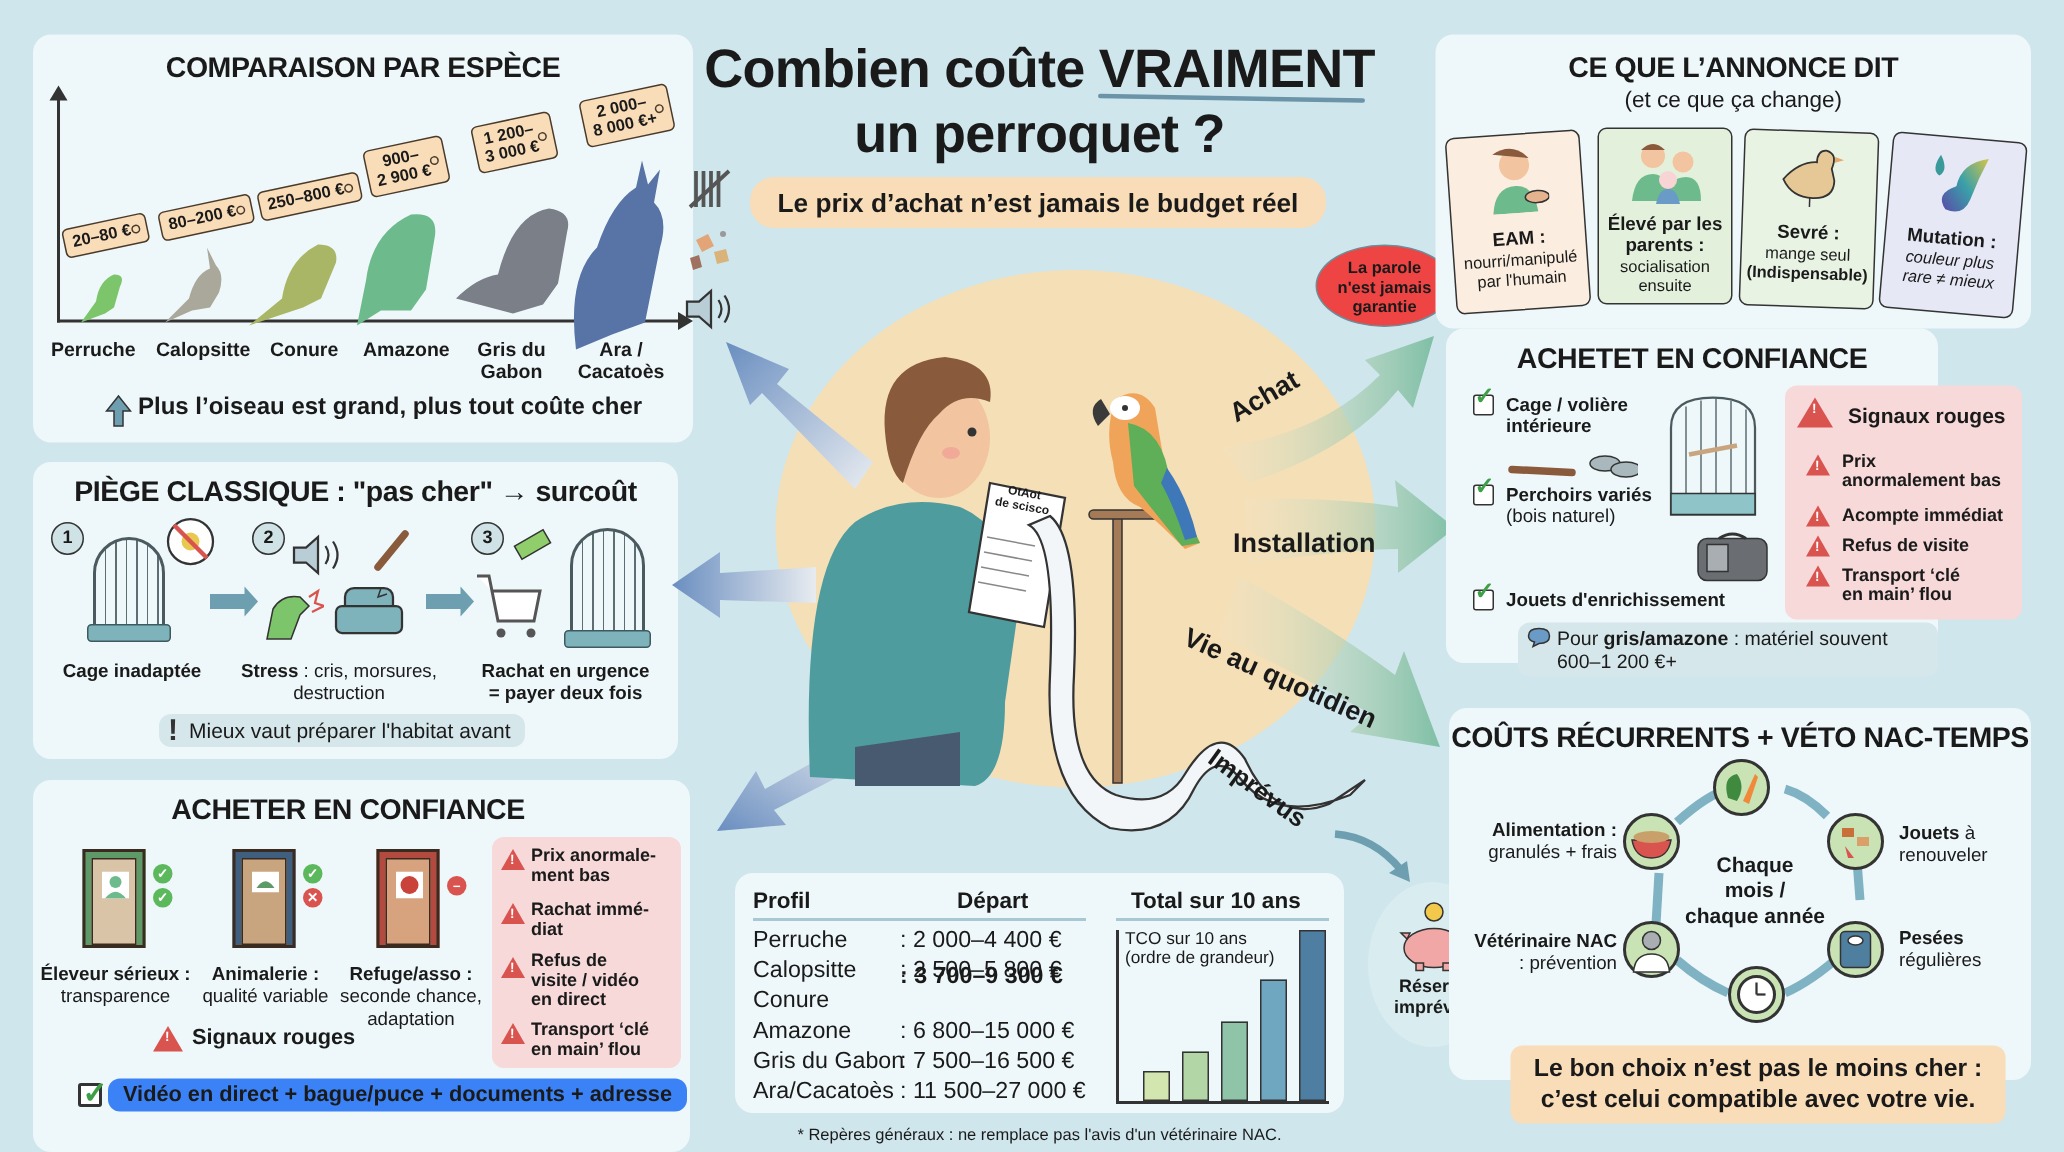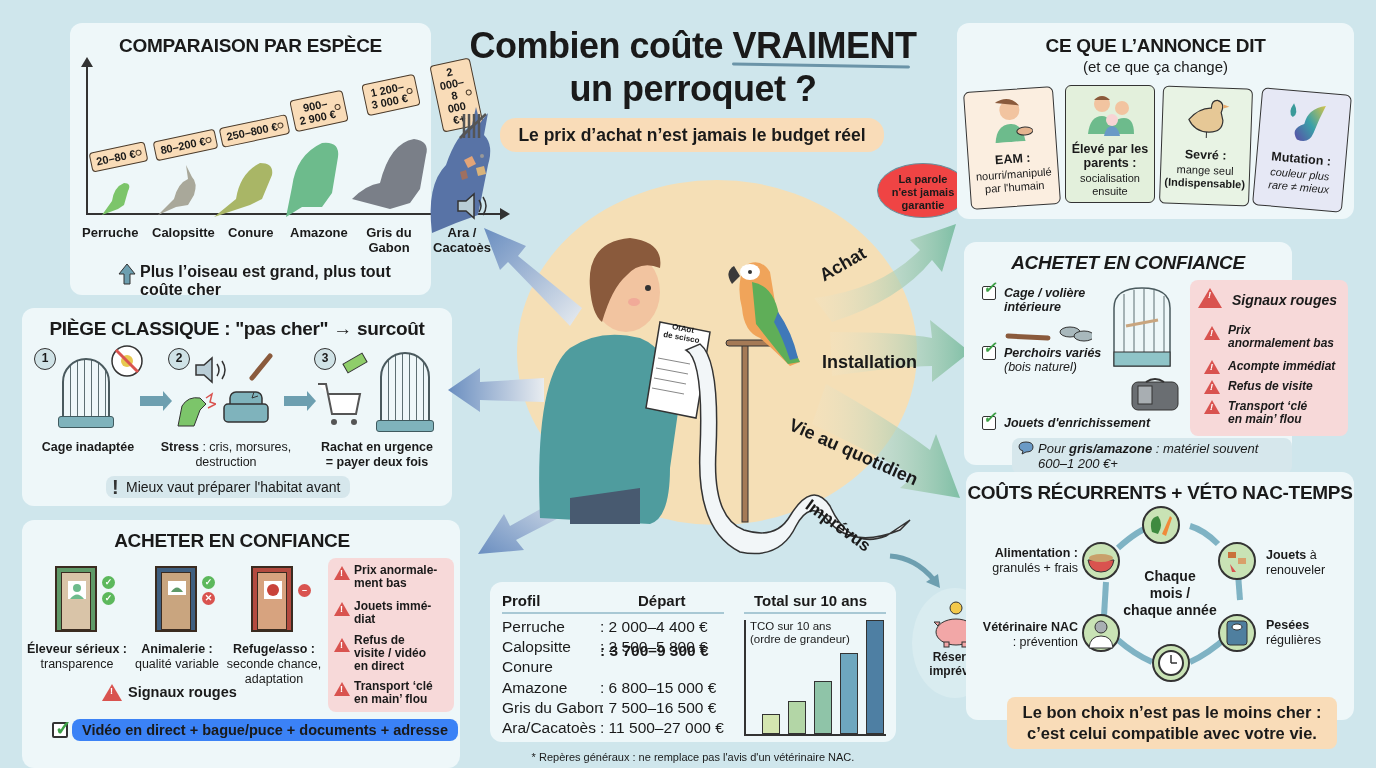--- a/index.html
+++ b/index.html
@@ -19,21 +19,21 @@
     font-weight: bold;
     font-size: 19px;
     text-align: center;
     letter-spacing: -0.3px;
     font-family: "Liberation Sans", sans-serif;
   }
   .abs { position: absolute; }
   b, .bold { font-weight: bold; }
 
   
-  #species { left: 22px; top: 23px; width: 361px; height: 272px; margin-left: 48px; }
+  #species { left: 22px; top: 23px; width: 440px; height: 272px; }
   .axis-v { position:absolute; left:16px; top:40px; width:2px; height:152px; background:#333; }
   .axis-h { position:absolute; left:16px; top:190px; width:418px; height:2px; background:#333; }
   .arrow-up { position:absolute; left:11px; top:34px; width:0; height:0; border-left:6px solid transparent; border-right:6px solid transparent; border-bottom:10px solid #333; }
   .arrow-right { position:absolute; left:430px; top:185px; width:0; height:0; border-top:6px solid transparent; border-bottom:6px solid transparent; border-left:10px solid #333; }
   .tag {
     position:absolute; background:#f9dcb8; border:1.5px solid #4a3a2a; border-radius:4px;
     font-size:11px; font-weight:bold; text-align:center; line-height:12px; padding:3px 10px 3px 5px;
     transform: rotate(-12deg);
   }
   .tag::after { content:""; position:absolute; right:4px; top:50%; width:4px; height:4px; border:1px solid #4a3a2a; border-radius:50%; transform:translateY(-50%); }
@@ -75,21 +75,21 @@
   .arrow-label { position:absolute; font-size:18px; font-weight:bold; }
 
   
   #annonce { left: 957px; top: 23px; width: 397px; height: 196px; }
   .card { position:absolute; width:90px; height:118px; border:1.5px solid #333; border-radius:6px; text-align:center; }
   .card-title { position:absolute; left:0; right:0; font-size:12.5px; font-weight:bold; line-height:14px; }
   .card-desc { position:absolute; left:0; right:0; font-size:11px; line-height:12.5px; }
   .bubble { position:absolute; left:877px; top:163px; width:92px; height:55px; background:#ef4444; border:1.5px solid #6b8e9a; border-radius:50%; text-align:center; font-size:11px; font-weight:bold; line-height:13px; padding-top:9px; }
 
   
-  #achetet { left: 964px; top: 242px; width: 328px; height: 223px; font-style: italic; }
+  #achetet { left: 964px; top: 219px; width: 328px; height: 223px; }
   .ck-row { position:absolute; font-size:12.5px; font-weight:bold; line-height:14px; padding-left:22px; }
   .ck { position:absolute; left:0; top:0; width:14px; height:14px; border:1.5px solid #333; border-radius:2px; background:#fff; }
   .ck::after { content:"✓"; position:absolute; left:0; top:-6px; color:#3da047; font-size:16px; font-weight:bold; }
   .note-pill { position:absolute; background:#d6e7ec; border-radius:8px; font-size:13px; padding:3px 10px 3px 26px; }
 
   
   #couts { left: 966px; top: 472px; width: 388px; height: 248px; }
   .circle-icon { position:absolute; width:38px; height:38px; border-radius:50%; background:#c9e3b5; border:2px solid #333; }
   .cycle-label { position:absolute; font-size:12.5px; line-height:15px; }
   .final-pill { position:absolute; left:1007px; top:697px; width:330px; height:52px; background:#f9dcb8; border-radius:8px; text-align:center; font-size:16.5px; font-weight:bold; line-height:21px; padding-top:5px; }
@@ -266,21 +266,21 @@
   <div class="src-cap" style="left:108px;top:122px;width:94px;"><b>Animalerie :</b><br><span>qualité variable</span></div>
   <div class="src-cap" style="left:200px;top:122px;width:104px;"><b>Refuge/asso :</b><br><span>seconde chance,</span><br><span>adaptation</span></div>
 
   <div class="warn" style="left:80px;top:164px;border-left-width:10px;border-right-width:10px;border-bottom-width:17px;"></div>
   <div class="abs bold" style="left:106px;top:164px;font-size:14.5px;">Signaux rouges</div>
 
   <div class="redbox" style="left:306px;top:38px;width:126px;height:154px;">
     <div class="warn" style="left:6px;top:8px;"></div>
     <div class="warn-row" style="left:4px;top:6px;"><span>Prix anormale-</span><br><span>ment bas</span></div>
     <div class="warn" style="left:6px;top:44px;"></div>
-    <div class="warn-row" style="left:4px;top:42px;"><span>Jouets immé-</span><br><span>diat</span></div>
+    <div class="warn-row" style="left:4px;top:42px;"><span>Rachat immé-</span><br><span>diat</span></div>
     <div class="warn" style="left:6px;top:80px;"></div>
     <div class="warn-row" style="left:4px;top:76px;"><span>Refus de</span><br><span>visite / vidéo</span><br><span>en direct</span></div>
     <div class="warn" style="left:6px;top:124px;"></div>
     <div class="warn-row" style="left:4px;top:122px;"><span>Transport ‘clé</span><br><span>en main’ flou</span></div>
   </div>
 
   <div class="checkbox" style="left:30px;top:202px;"></div>
   <div class="check-pill" style="left:50px;top:199px;">Vidéo en direct + bague/puce + documents + adresse</div>
 </div>
 

